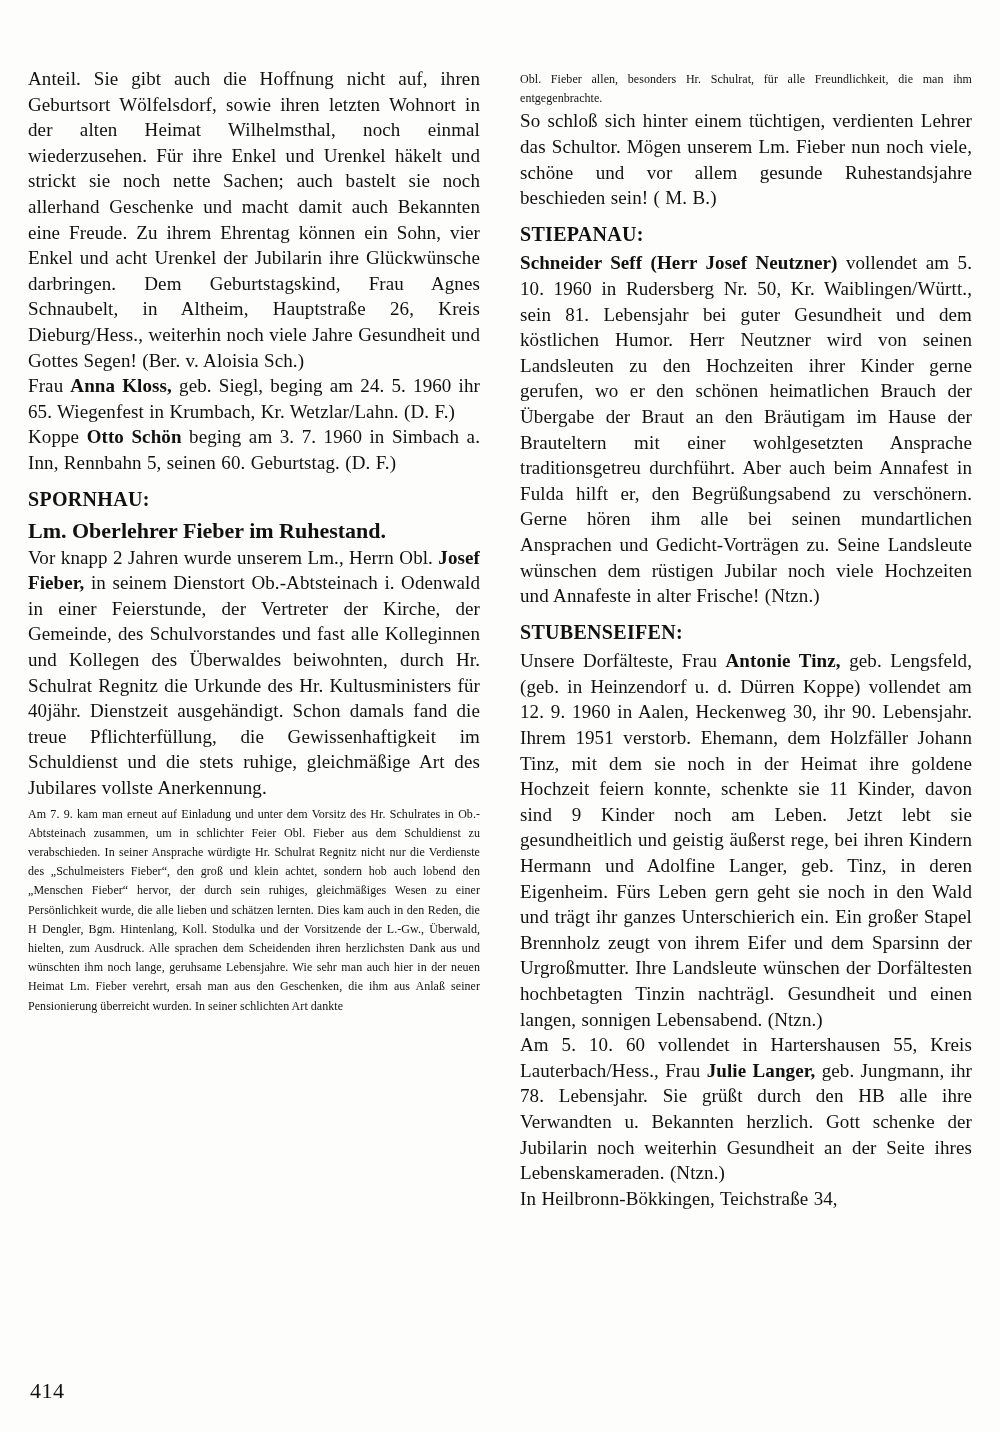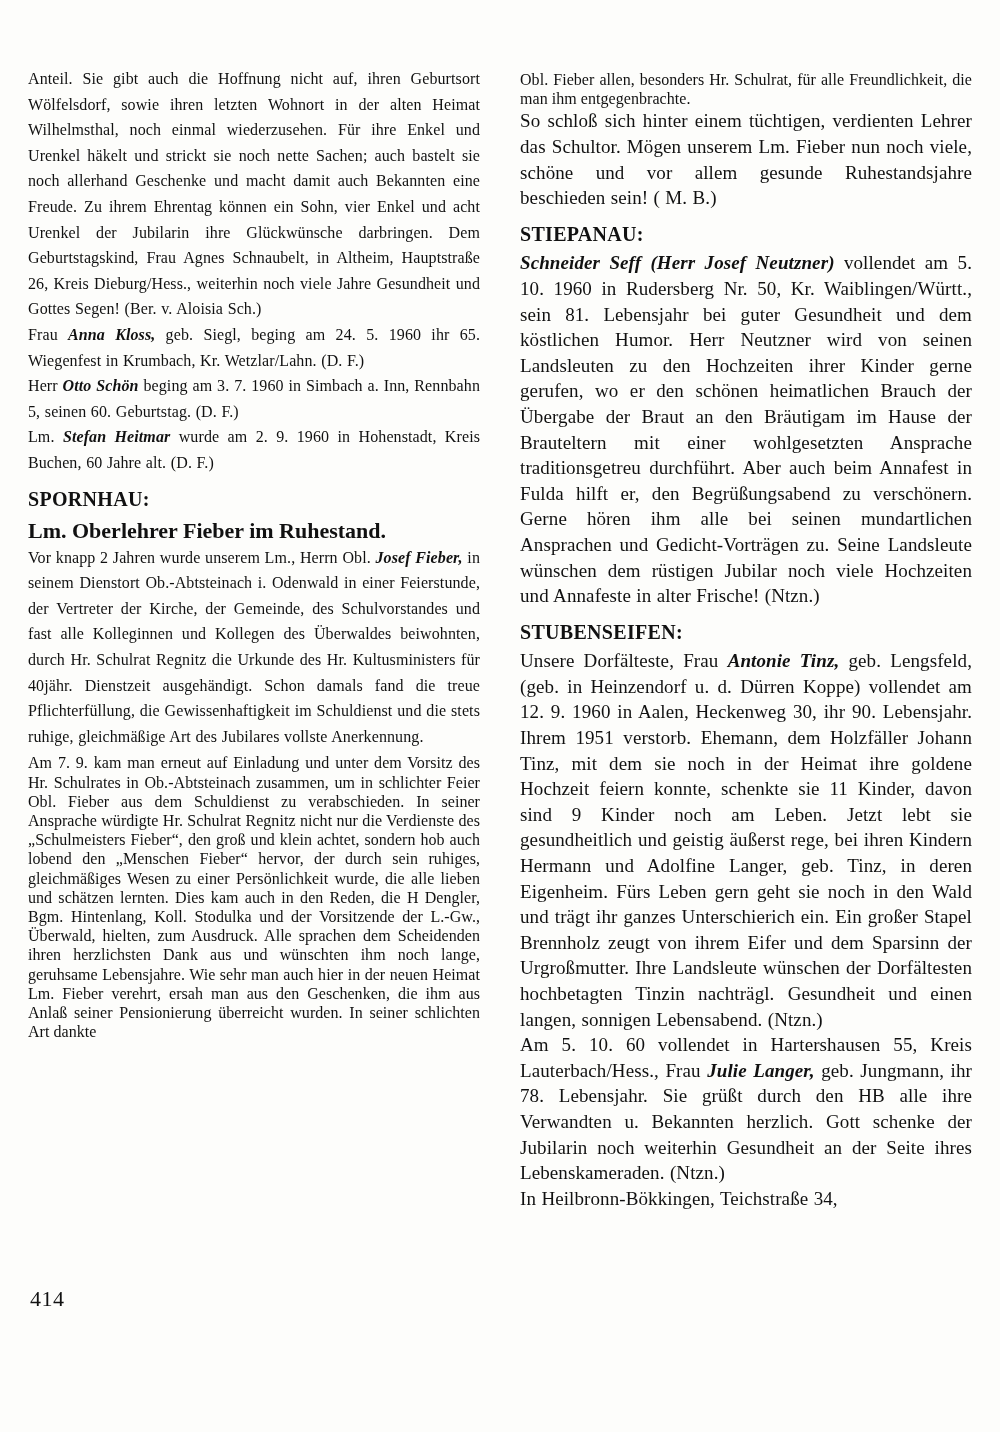--- a/index.html
+++ b/index.html
@@ -32,21 +32,21 @@
     justify-content: space-between;
   }
   .col {
     width: 452px;
   }
   .col-left { padding-right: 6px; }
   .col-right { padding-left: 6px; }
 
   p.body {
     margin: 0 0 0 0;
-    font-size: 16px;
+    font-size: 19px;
     line-height: 25.6px;
     text-align: justify;
     text-justify: inter-word;
     letter-spacing: 0.1px;
     word-spacing: 0.5px;
   }
   p.body + p.body { margin-top: 0px; }
 
   .heading {
     font-weight: bold;
@@ -56,54 +56,53 @@
     letter-spacing: 0.3px;
   }
   .subhead {
     font-weight: bold;
     font-size: 22px;
     line-height: 25.6px;
     margin: 6px 0 1px 0;
   }
   p.small {
     margin: 4px 0 0 0;
-    font-size: 16px;
+    font-size: 12px;
     line-height: 19.2px;
     text-align: justify;
     letter-spacing: 0.05px;
   }
-  b { font-weight: bold; font-style: italic; }
+  b { font-weight: bold; }
 
   .folio {
     position: absolute;
     left: 30px;
-    top: 1286px;
+    top: 1378px;
     font-size: 22px;
     font-family: "Liberation Serif", serif;
     letter-spacing: 0.5px;
   }
   .col-right p.body { font-size: 19px; }
 </style>
 </head>
 <body>
 
 <div class="page">
 
   <div class="columns">
 
     <div class="col col-left">
 
       <p class="body">Anteil. Sie gibt auch die Hoffnung nicht auf, ihren Geburtsort Wölfelsdorf, sowie ihren letzten Wohnort in der alten Heimat Wilhelmsthal, noch einmal wiederzusehen. Für ihre Enkel und Urenkel häkelt und strickt sie noch nette Sachen; auch bastelt sie noch allerhand Geschenke und macht damit auch Bekannten eine Freude. Zu ihrem Ehrentag können ein Sohn, vier Enkel und acht Urenkel der Jubilarin ihre Glückwünsche darbringen. Dem Geburtstagskind, Frau Agnes Schnaubelt, in Altheim, Hauptstraße 26, Kreis Dieburg/Hess., weiterhin noch viele Jahre Gesundheit und Gottes Segen! (Ber. v. Aloisia Sch.)</p>
 
 
       <p class="body"><span>Frau </span><b>Anna Kloss,</b><span> geb. Siegl, beging am 24. 5. 1960 ihr 65. Wiegenfest in Krumbach, Kr. Wetzlar/Lahn. (D. F.)</span></p>
 
-      <p class="body"><span>Herr </span><b>Otto Schön</b><span> beging am 3. 7. 1960 in Simbach a. Inn, Rennbahn 5, seinen 60. Geburtstag. (D. F.)</span></p>
+      <p class="body"><span>Koppe </span><b>Otto Schön</b><span> beging am 3. 7. 1960 in Simbach a. Inn, Rennbahn 5, seinen 60. Geburtstag. (D. F.)</span></p>
 
-      <p class="body"><span>Lm. </span><b>Stefan Heitmar</b><span> wurde am 2. 9. 1960 in Hohenstadt, Kreis Buchen, 60 Jahre alt. (D. F.)</span></p>
 
       <div class="heading">SPORNHAU:</div>
 
       <div class="subhead">Lm. Oberlehrer Fieber im Ruhestand.</div>
 
       <p class="body"><span>Vor knapp 2 Jahren wurde unserem Lm., Herrn Obl. </span><b>Josef Fieber,</b><span> in seinem Dienstort Ob.-Abtsteinach i. Odenwald in einer Feierstunde, der Vertreter der Kirche, der Gemeinde, des Schulvorstandes und fast alle Kolleginnen und Kollegen des Überwaldes beiwohnten, durch Hr. Schulrat Regnitz die Urkunde des Hr. Kultusministers für 40jähr. Dienstzeit ausgehändigt. Schon damals fand die treue Pflichterfüllung, die Gewissenhaftigkeit im Schuldienst und die stets ruhige, gleichmäßige Art des Jubilares vollste Anerkennung.</span></p>
 
       <p class="small">Am 7. 9. kam man erneut auf Einladung und unter dem Vorsitz des Hr. Schulrates in Ob.-Abtsteinach zusammen, um in schlichter Feier Obl. Fieber aus dem Schuldienst zu verabschieden. In seiner Ansprache würdigte Hr. Schulrat Regnitz nicht nur die Verdienste des „Schulmeisters Fieber“, den groß und klein achtet, sondern hob auch lobend den „Menschen Fieber“ hervor, der durch sein ruhiges, gleichmäßiges Wesen zu einer Persönlichkeit wurde, die alle lieben und schätzen lernten. Dies kam auch in den Reden, die H Dengler, Bgm. Hintenlang, Koll. Stodulka und der Vorsitzende der L.-Gw., Überwald, hielten, zum Ausdruck. Alle sprachen dem Scheidenden ihren herzlichsten Dank aus und wünschten ihm noch lange, geruhsame Lebensjahre. Wie sehr man auch hier in der neuen Heimat Lm. Fieber verehrt, ersah man aus den Geschenken, die ihm aus Anlaß seiner Pensionierung überreicht wurden. In seiner schlichten Art dankte</p>
 
     </div>

